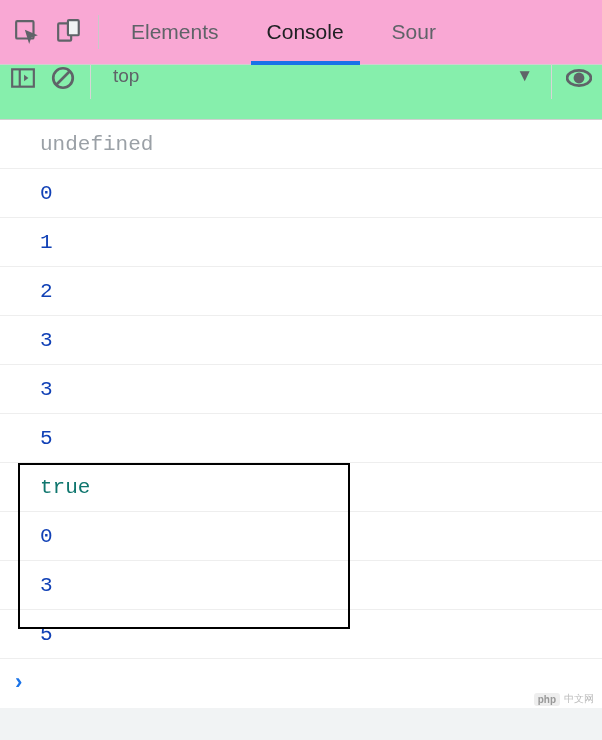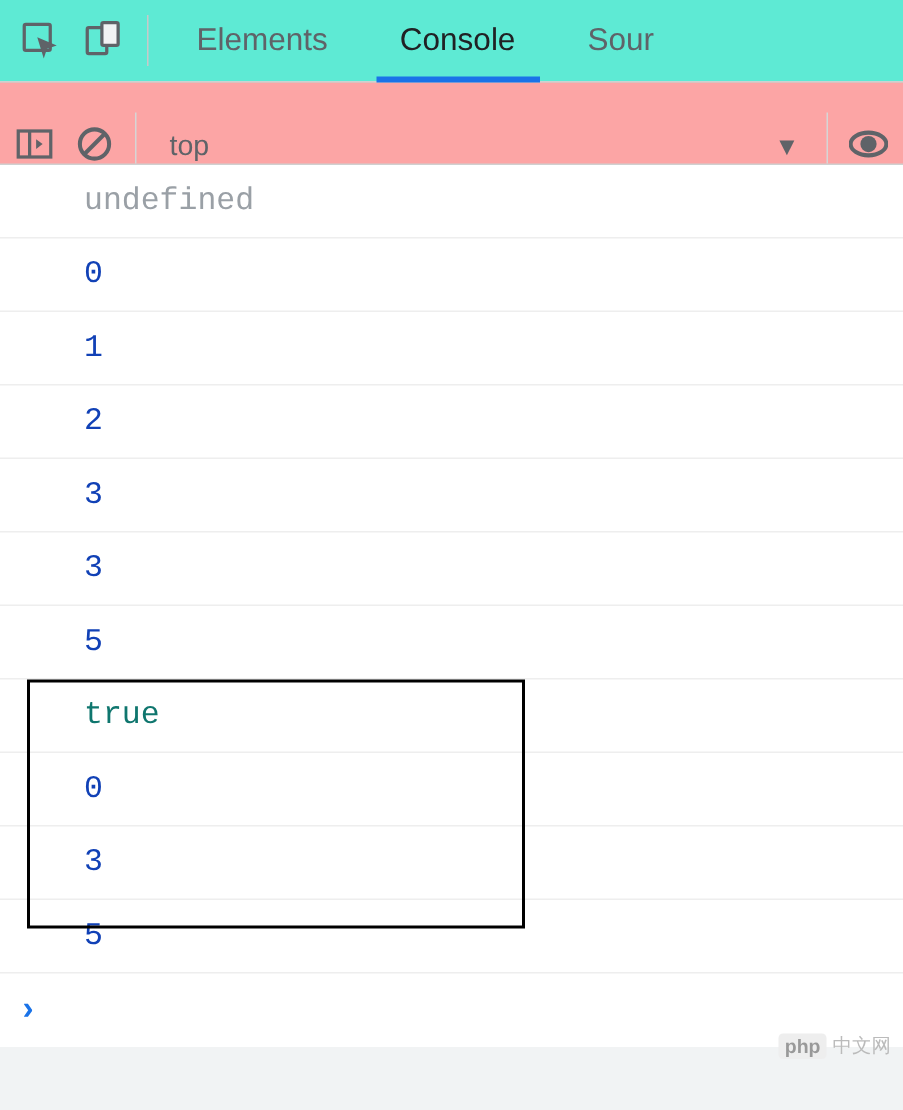--- a/index.html
+++ b/index.html
@@ -10,23 +10,23 @@
       height: 740px;
       overflow: hidden;
       font-size: 14px;
       color: #5f6368;
     }
 
     
     .top-tabs {
       display: flex;
       align-items: center;
-      height: 55px;
+      height: 65px;
       border-bottom: 1px solid #d0d0d0;
-      background: #5eead4;
+      background: #f9a8d4;
     }
     .top-icons {
       display: flex;
       align-items: center;
       padding: 0 8px 0 14px;
       gap: 16px;
       height: 100%;
     }
     .vr {
       width: 1px;
@@ -53,24 +53,24 @@
       position: absolute;
       left: 8px; right: 8px;
       bottom: -1px;
       height: 4px;
       background: #1a73e8;
     }
 
     
     .filter-bar {
       display: flex;
-      align-items: flex-end;
+      align-items: flex-start;
       height: 55px;
       border-bottom: 1px solid #d0d0d0;
-      background: #fca5a5;
+      background: #86efac;
       padding: 0 10px;
       gap: 14px;
     }
     .filter-bar .context {
       display: flex;
       align-items: center;
       gap: 6px;
       font-size: 19px;
       color: #5f6368;
       flex: 1;
@@ -92,21 +92,21 @@
     .console-body {
       background: #fff;
       font-family: Menlo, Consolas, "Courier New", monospace;
       font-size: 21px;
     }
     .row {
       display: flex;
       align-items: center;
       height: 49px;
       border-bottom: 1px solid #eee;
-      padding-left: 56px;
+      padding-left: 40px;
       color: #5f6368;
     }
     .row.val-undef { color: #9aa0a6; }
     .row.val-num { color: #1141b6; }
     .row.val-bool { color: #0f766e; }
 
     .prompt-row {
       display: flex;
       align-items: center;
       height: 49px;
@@ -131,21 +131,21 @@
       height: 166px;
       border: 2px solid #000;
       pointer-events: none;
     }
 
     
     .watermark {
       position: absolute;
       right: 8px;
       bottom: 34px;
-      font-size: 13px;
+      font-size: 10px;
       color: #bbb;
       font-family: Arial, sans-serif;
       display: flex;
       align-items: center;
       gap: 4px;
       justify-content: space-between;
     }
     .watermark .ph {
       background: #eee;
       color: #999;

